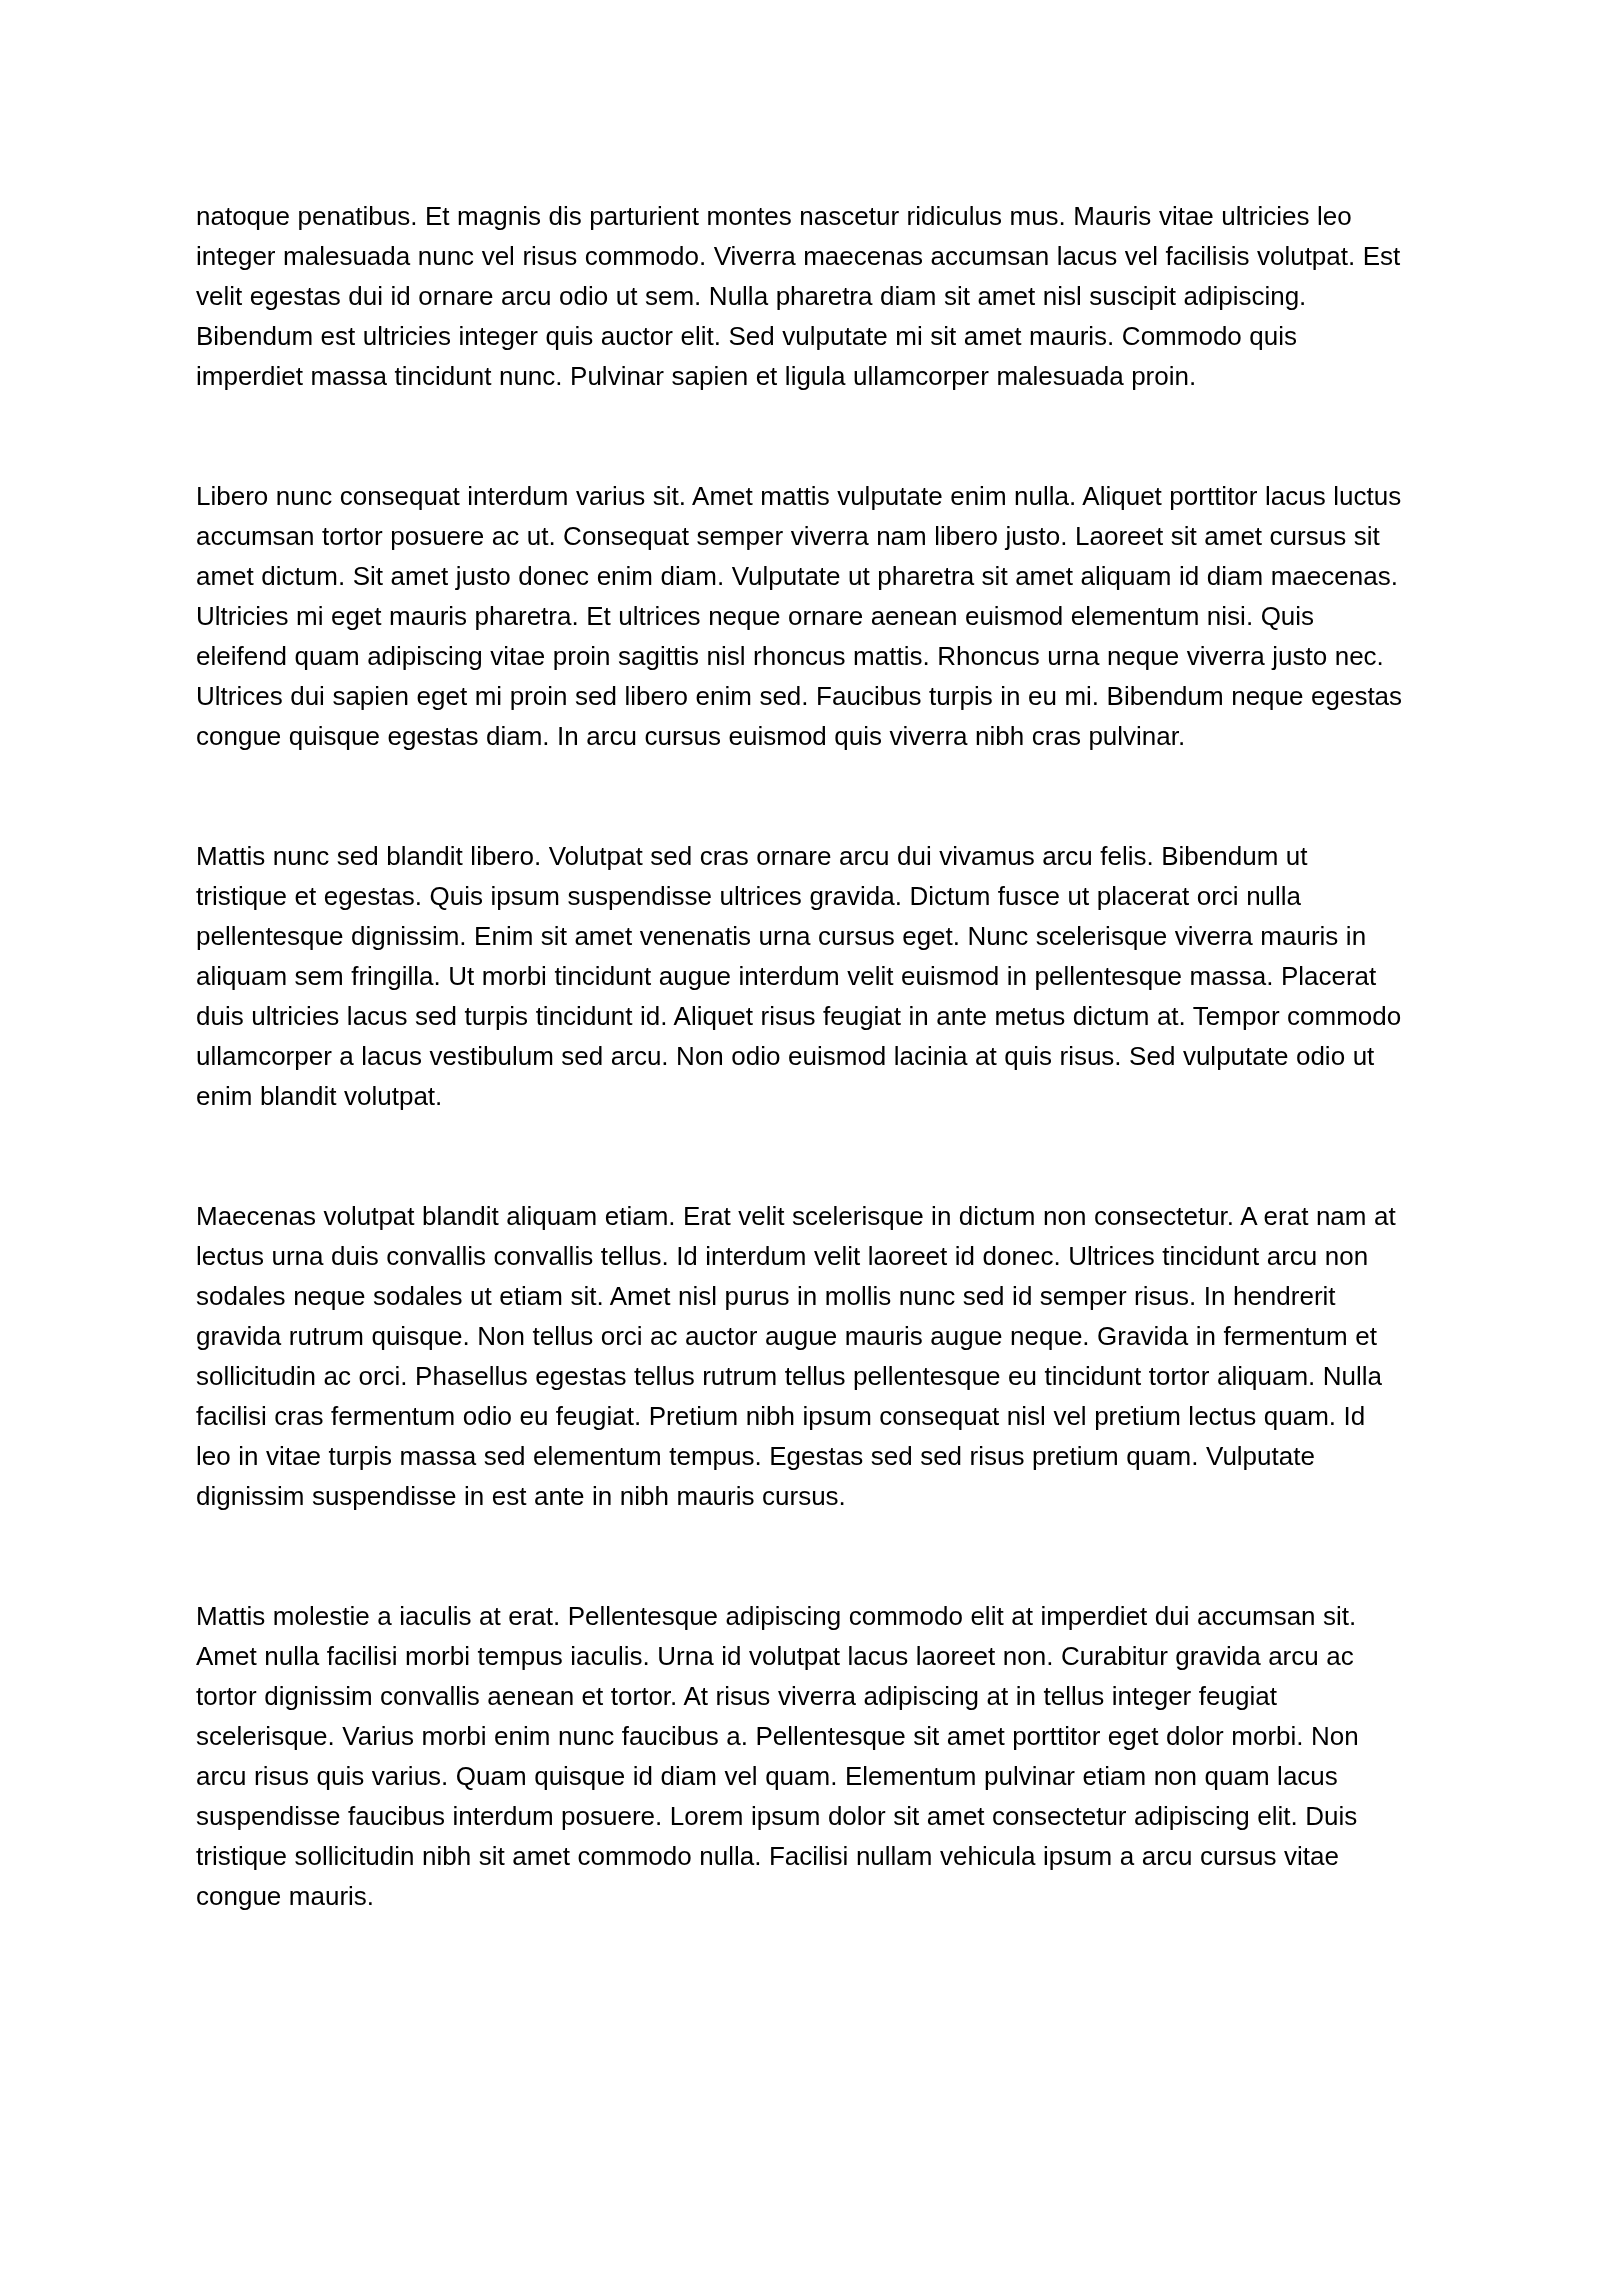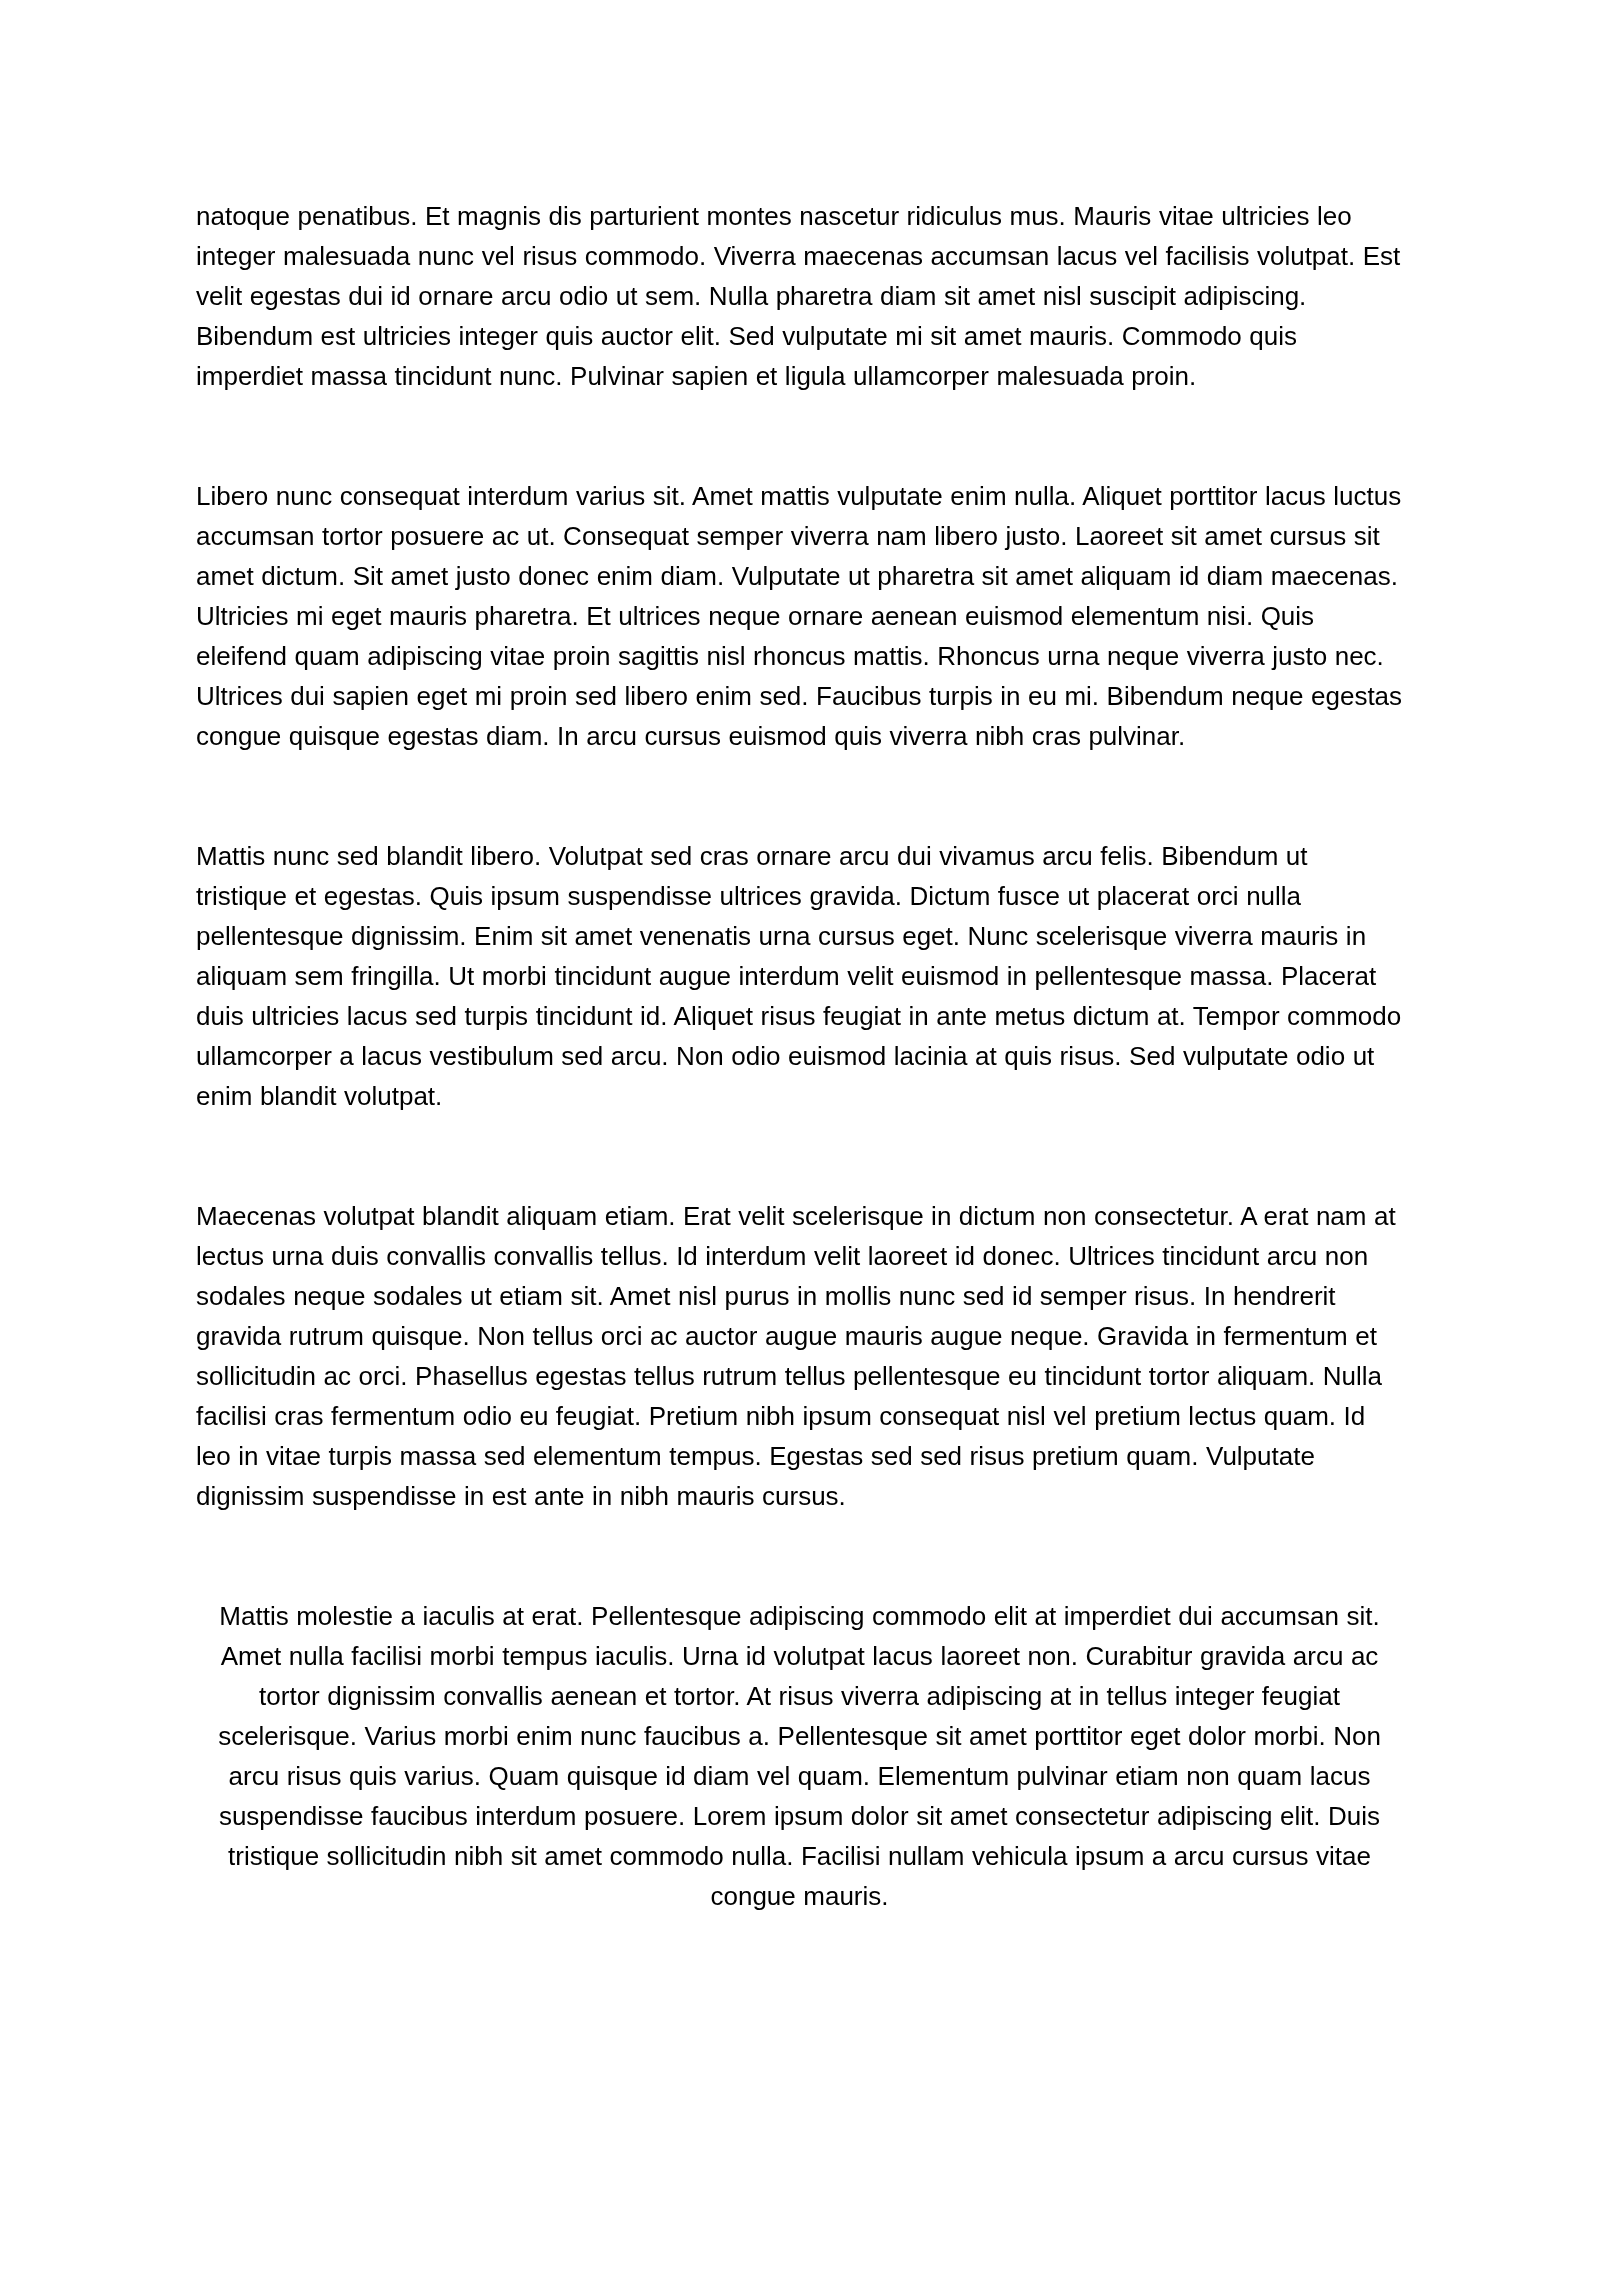--- a/index.html
+++ b/index.html
@@ -26,21 +26,21 @@
     width: 1207px;
   }
   .content p {
     font-size: 26px;
     line-height: 40px;
     color: var(--text-color);
     text-align: left;
     margin: 0 0 80px 0;
     word-spacing: 0.3px;
   }
-  .content p:last-child { margin-bottom: 0; text-align: center; }
+  .content p:last-child { margin-bottom: 0; }
 </style>
 </head>
 <body>
 
 <div class="page">
   <div class="content">
     <p>natoque penatibus. Et magnis dis parturient montes nascetur ridiculus mus. Mauris vitae ultricies leo integer malesuada nunc vel risus commodo. Viverra maecenas accumsan lacus vel facilisis volutpat. Est velit egestas dui id ornare arcu odio ut sem. Nulla pharetra diam sit amet nisl suscipit adipiscing. Bibendum est ultricies integer quis auctor elit. Sed vulputate mi sit amet mauris. Commodo quis imperdiet massa tincidunt nunc. Pulvinar sapien et ligula ullamcorper malesuada proin.</p>
     <p>Libero nunc consequat interdum varius sit. Amet mattis vulputate enim nulla. Aliquet porttitor lacus luctus accumsan tortor posuere ac ut. Consequat semper viverra nam libero justo. Laoreet sit amet cursus sit amet dictum. Sit amet justo donec enim diam. Vulputate ut pharetra sit amet aliquam id diam maecenas. Ultricies mi eget mauris pharetra. Et ultrices neque ornare aenean euismod elementum nisi. Quis eleifend quam adipiscing vitae proin sagittis nisl rhoncus mattis. Rhoncus urna neque viverra justo nec. Ultrices dui sapien eget mi proin sed libero enim sed. Faucibus turpis in eu mi. Bibendum neque egestas congue quisque egestas diam. In arcu cursus euismod quis viverra nibh cras pulvinar.</p>
     <p>Mattis nunc sed blandit libero. Volutpat sed cras ornare arcu dui vivamus arcu felis. Bibendum ut tristique et egestas. Quis ipsum suspendisse ultrices gravida. Dictum fusce ut placerat orci nulla pellentesque dignissim. Enim sit amet venenatis urna cursus eget. Nunc scelerisque viverra mauris in aliquam sem fringilla. Ut morbi tincidunt augue interdum velit euismod in pellentesque massa. Placerat duis ultricies lacus sed turpis tincidunt id. Aliquet risus feugiat in ante metus dictum at. Tempor commodo ullamcorper a lacus vestibulum sed arcu. Non odio euismod lacinia at quis risus. Sed vulputate odio ut enim blandit volutpat.</p>
     <p>Maecenas volutpat blandit aliquam etiam. Erat velit scelerisque in dictum non consectetur. A erat nam at lectus urna duis convallis convallis tellus. Id interdum velit laoreet id donec. Ultrices tincidunt arcu non sodales neque sodales ut etiam sit. Amet nisl purus in mollis nunc sed id semper risus. In hendrerit gravida rutrum quisque. Non tellus orci ac auctor augue mauris augue neque. Gravida in fermentum et sollicitudin ac orci. Phasellus egestas tellus rutrum tellus pellentesque eu tincidunt tortor aliquam. Nulla facilisi cras fermentum odio eu feugiat. Pretium nibh ipsum consequat nisl vel pretium lectus quam. Id leo in vitae turpis massa sed elementum tempus. Egestas sed sed risus pretium quam. Vulputate dignissim suspendisse in est ante in nibh mauris cursus.</p>

